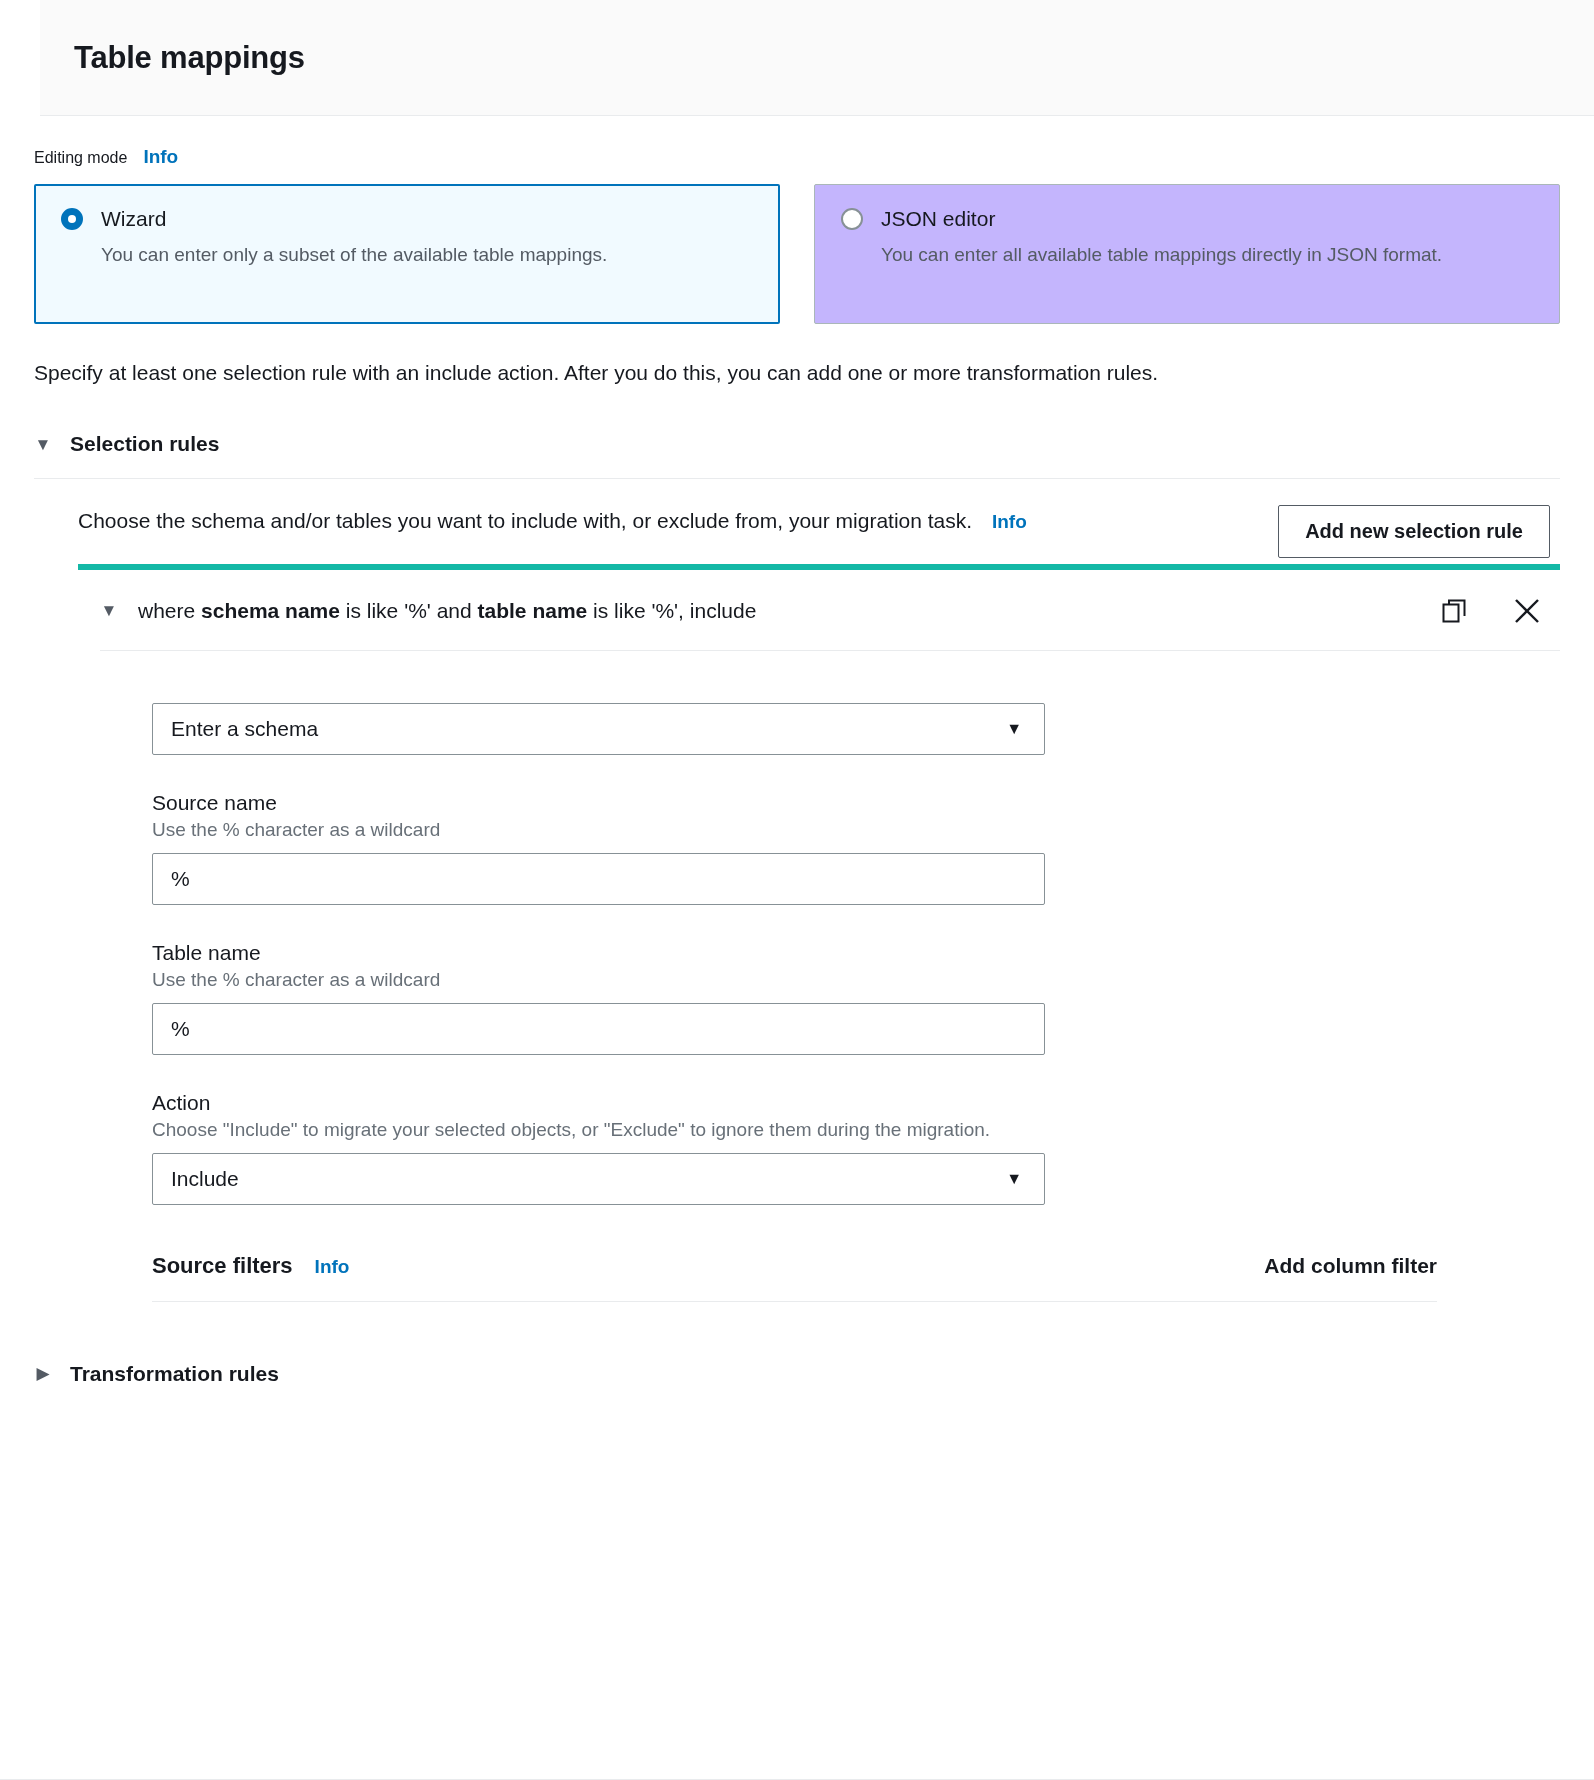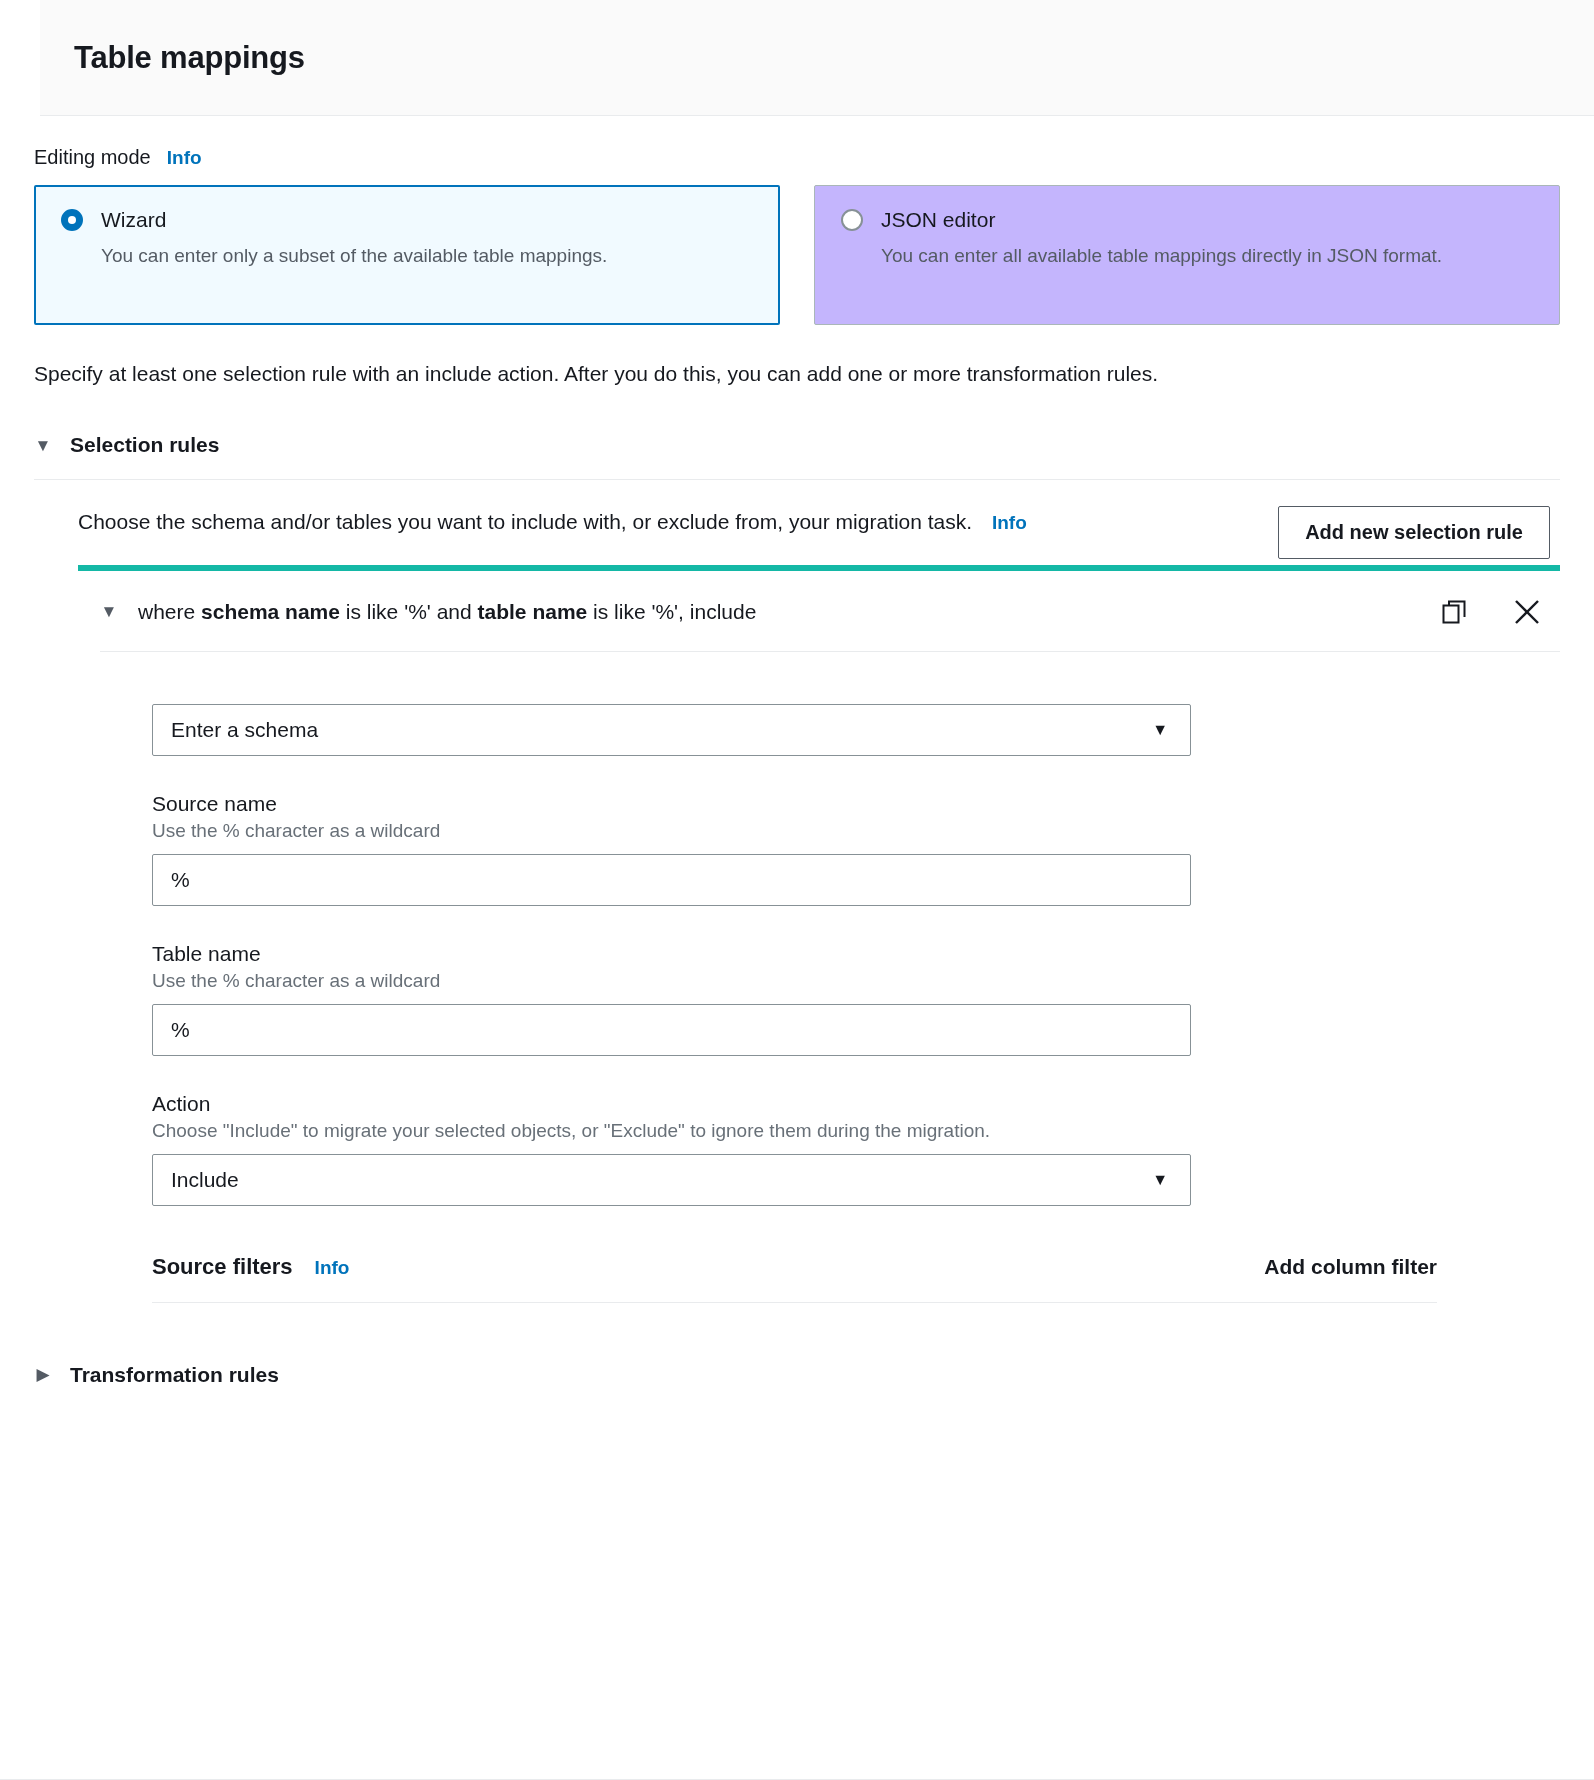--- a/index.html
+++ b/index.html
@@ -45,21 +45,21 @@
     padding: 30px 34px 0 34px;
   }
 
   .field-label-row {
     display: flex;
     align-items: baseline;
     gap: 16px;
     margin-bottom: 16px;
   }
   .field-label {
-    font-size: 20px;
+    font-size: 16px;
     color: #16191f;
   }
   .info-link {
     font-size: 19px;
     color: #0073bb;
     font-weight: bold;
     cursor: pointer;
   }
 
   
@@ -232,21 +232,21 @@
     font-size: 21px;
     color: #16191f;
     margin-bottom: 4px;
   }
   .form-desc {
     font-size: 19px;
     color: #687078;
     margin-bottom: 12px;
   }
   .control {
-    width: 1039px;
+    width: 893px;
     height: 52px;
     border: 1px solid #879196;
     border-radius: 2px;
     background: #ffffff;
     display: flex;
     align-items: center;
     padding: 2px 18px;
     font-size: 21px;
     color: #16191f;
   }

